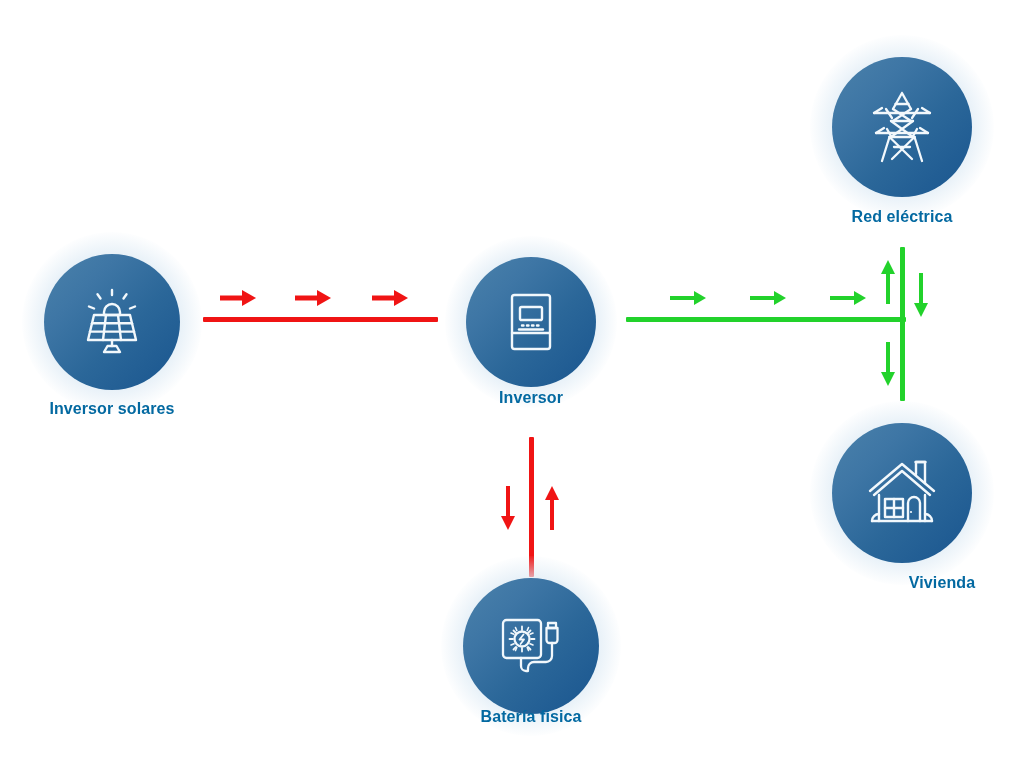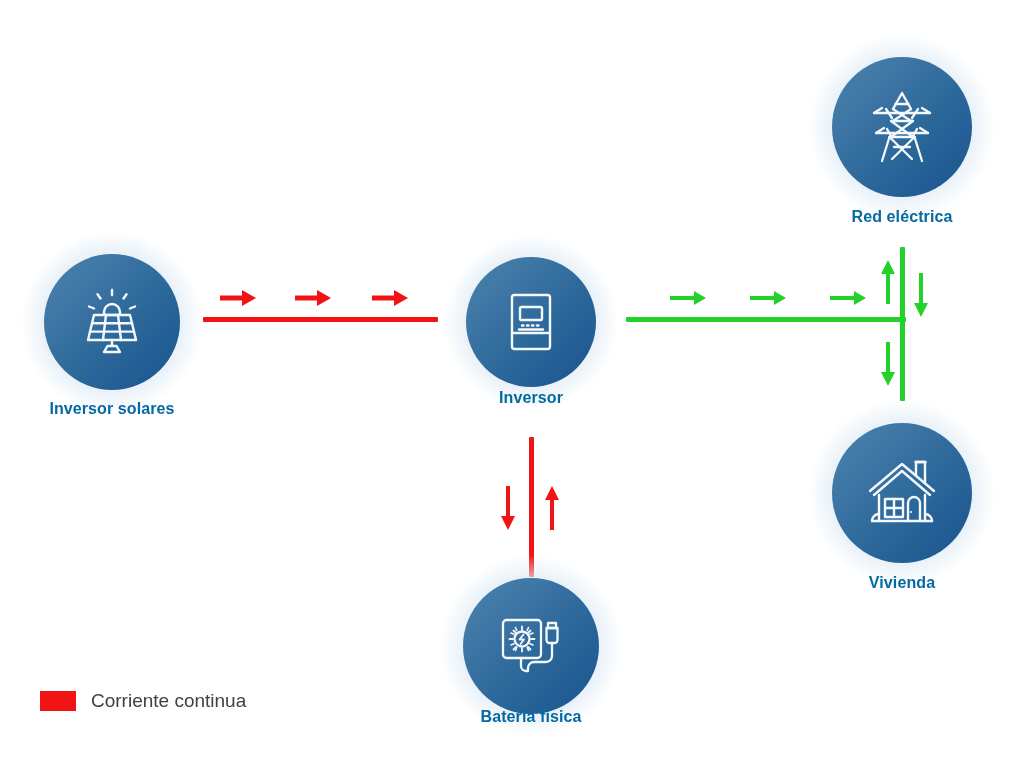--- a/index.html
+++ b/index.html
@@ -276,21 +276,21 @@
           <path d="M72 70 a7 7 0 0 0 -7 -7"></path>
 
           <rect x="25" y="48" width="18" height="18"></rect>
           <path d="M34 48 V66 M25 57 H43"></path>
 
           <path d="M48 70 V52 a6 6 0 0 1 12 0 V70"></path>
           <circle cx="51" cy="61" r="1.1" fill="#f2f8fc" stroke="none"></circle>
         </svg>
       </span>
     </div>
-    <div class="node-label" style="top:151px;">Vivienda</div>
+    <div class="node-label" style="top:151px;margin-left:40px;">Vivienda</div>
   </div>
 
   <div class="node" style="left:531px; top:578px; width:0;">
     <div class="node-glow" style="width:180px; height:180px; top:-22px;"></div>
     <div class="node-circle" style="width:136px; height:136px;">
       <span>
         <svg width="80" height="80" viewBox="0 0 80 80" fill="none" stroke="#f2f8fc" stroke-width="2.3" stroke-linecap="round" stroke-linejoin="round">
 
           <rect x="12" y="14" width="38" height="38" rx="3.5"></rect>
 
@@ -307,19 +307,15 @@
 
           <path d="M61 37 v13 a6 6 0 0 1 -6 6 H43 a6 6 0 0 0 -6 6 v2"></path>
           <path d="M30 52 v8 a5 5 0 0 0 5 5 h2"></path>
         </svg>
       </span>
     </div>
     <div class="node-label" style="top:130px;">Batería física</div>
   </div>
 
   <div id="legend">
-    <div class="legend-row">
-      <div class="legend-swatch dc"></div>
-      <div class="legend-text">Corriente continua</div>
-    </div>
   </div>
 
 </div>
 
 </body></html>

